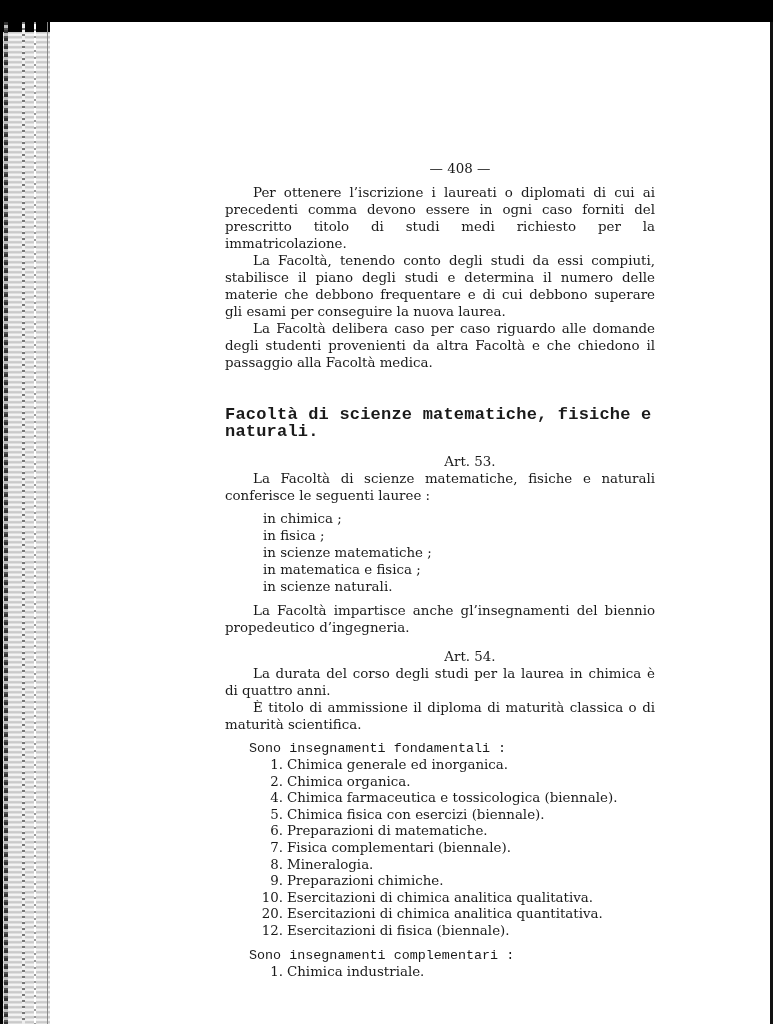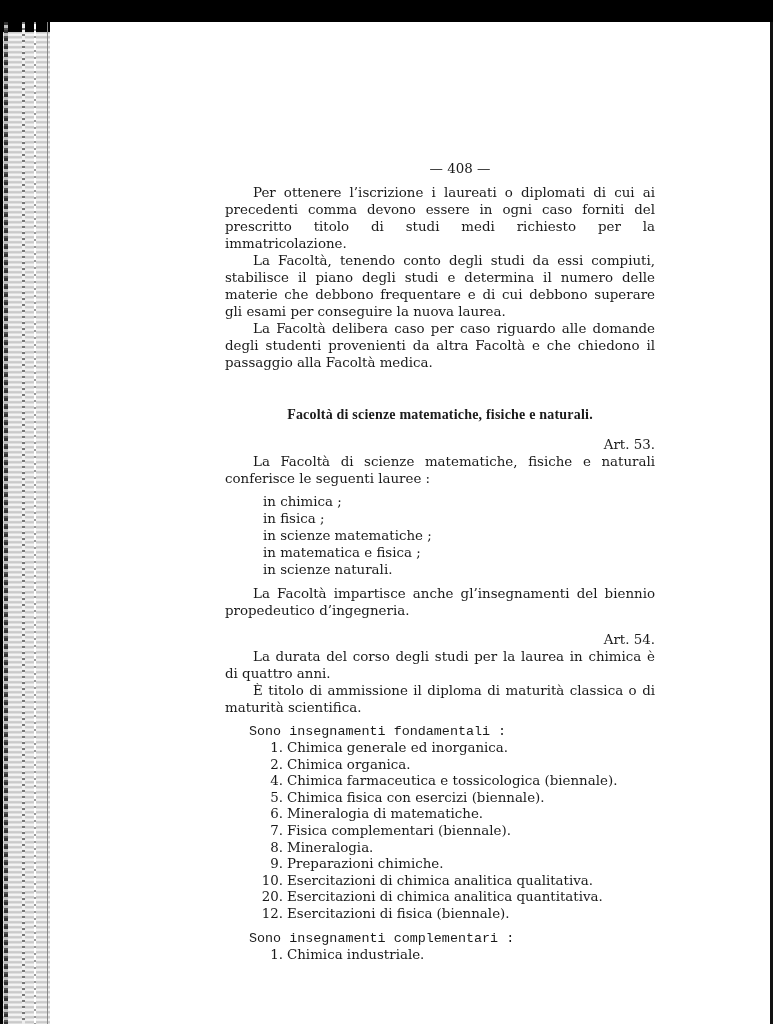--- a/index.html
+++ b/index.html
@@ -22,22 +22,22 @@
   .binding .s2 { left: 22px; width: 3px; background: repeating-linear-gradient(to bottom, #777 0 2px, #eee 2px 6px); }
   .binding .s3 { left: 34px; width: 2px; background: repeating-linear-gradient(to bottom, #999 0 2px, #fff 2px 7px); }
   .binding .s4 { left: 47px; width: 1px; background: #888; }
   .binding .cap { position: absolute; left: 0; top: 22px; width: 50px; height: 10px; background: #000; }
 
   .page { position: absolute; left: 225px; top: 120px; width: 430px; font-size: 13.4px; line-height: 17px; margin-top: 40px; }
   .pnum { text-align: center; margin-left: 40px; }
   p { margin: 0; text-align: justify; }
   p.indent { text-indent: 28px; }
   .gap-s { height: 7px; }
-  .section-title { text-align: center; font-weight: bold; font-family: Liberation Serif, serif; font-size: 14px; margin-top: 35px; letter-spacing: 0.2px; }
-  .art { text-align: right; margin-top: 13px; margin-left: 60px; }
+  .section-title { font-weight: bold; font-family: Liberation Mono, monospace; font-size: 17px; margin-top: 35px; letter-spacing: 0.2px; }
+  .art { text-align: center; margin-top: 13px; margin-left: 60px; }
   .art2 { margin-top: 12px; }
   ul.laurea { list-style: none; padding: 0; margin: 6px 0 0 38px; }
   ul.laurea li { line-height: 17px; }
   .sono { margin-left: 24px; font-family: Liberation Mono, monospace; }
   ol.ins { list-style: none; padding: 0; margin: 0; }
   ol.ins li { line-height: 16.6px; }
   ol.ins .num { display: inline-block; width: 58px; text-align: right; padding-right: 4px; }
 </style>
 </head>
 <body>
@@ -76,21 +76,21 @@
   <div class="art art2">Art. 54.</div>
   <p class="indent">La durata del corso degli studi per la laurea in chimica è di quattro anni.</p>
   <p class="indent">È titolo di ammissione il diploma di maturità classica o di maturità scientifica.</p>
   <div class="gap-s"></div>
   <div class="sono">Sono insegnamenti fondamentali :</div>
   <ol class="ins">
     <li><span class="num">1.</span><span>Chimica generale ed inorganica.</span></li>
     <li><span class="num">2.</span><span>Chimica organica.</span></li>
     <li><span class="num">4.</span><span>Chimica farmaceutica e tossicologica (biennale).</span></li>
     <li><span class="num">5.</span><span>Chimica fisica con esercizi (biennale).</span></li>
-    <li><span class="num">6.</span><span>Mineralogia di matematiche.</span></li>
+    <li><span class="num">6.</span><span>Preparazioni di matematiche.</span></li>
     <li><span class="num">7.</span><span>Fisica complementari (biennale).</span></li>
     <li><span class="num">8.</span><span>Mineralogia.</span></li>
     <li><span class="num">9.</span><span>Preparazioni chimiche.</span></li>
     <li><span class="num">10.</span><span>Esercitazioni di chimica analitica qualitativa.</span></li>
     <li><span class="num">20.</span><span>Esercitazioni di chimica analitica quantitativa.</span></li>
     <li><span class="num">12.</span><span>Esercitazioni di fisica (biennale).</span></li>
   </ol>
   <div class="gap-s"></div>
   <div class="sono">Sono insegnamenti complementari :</div>
   <ol class="ins">

